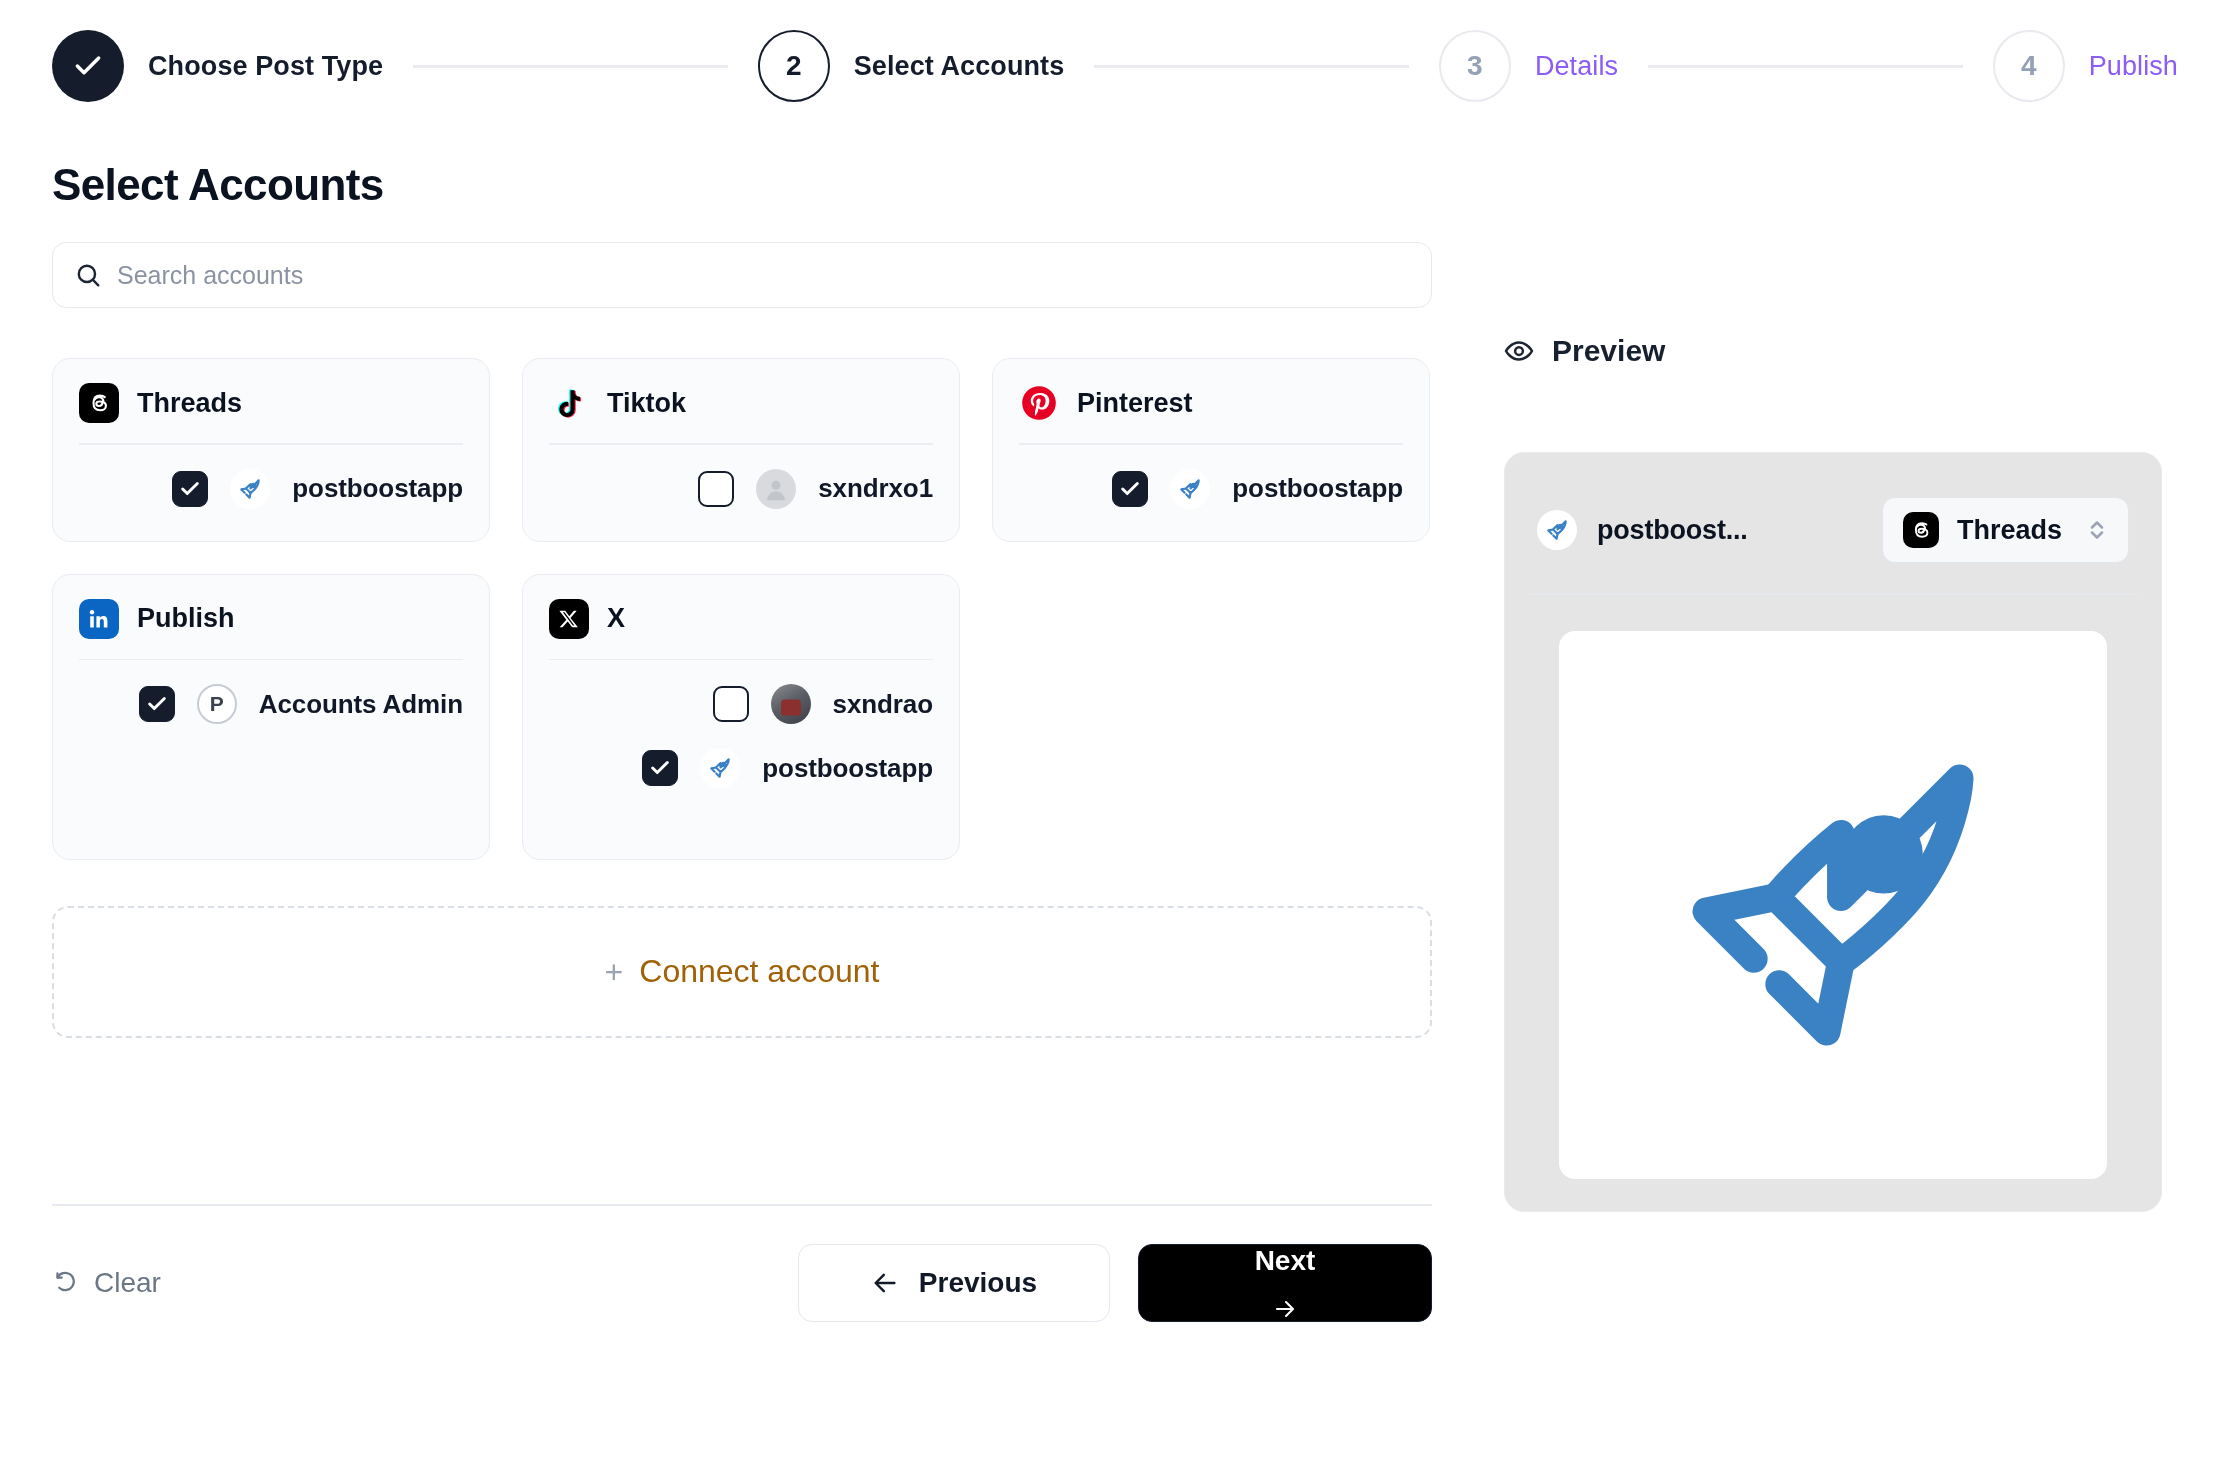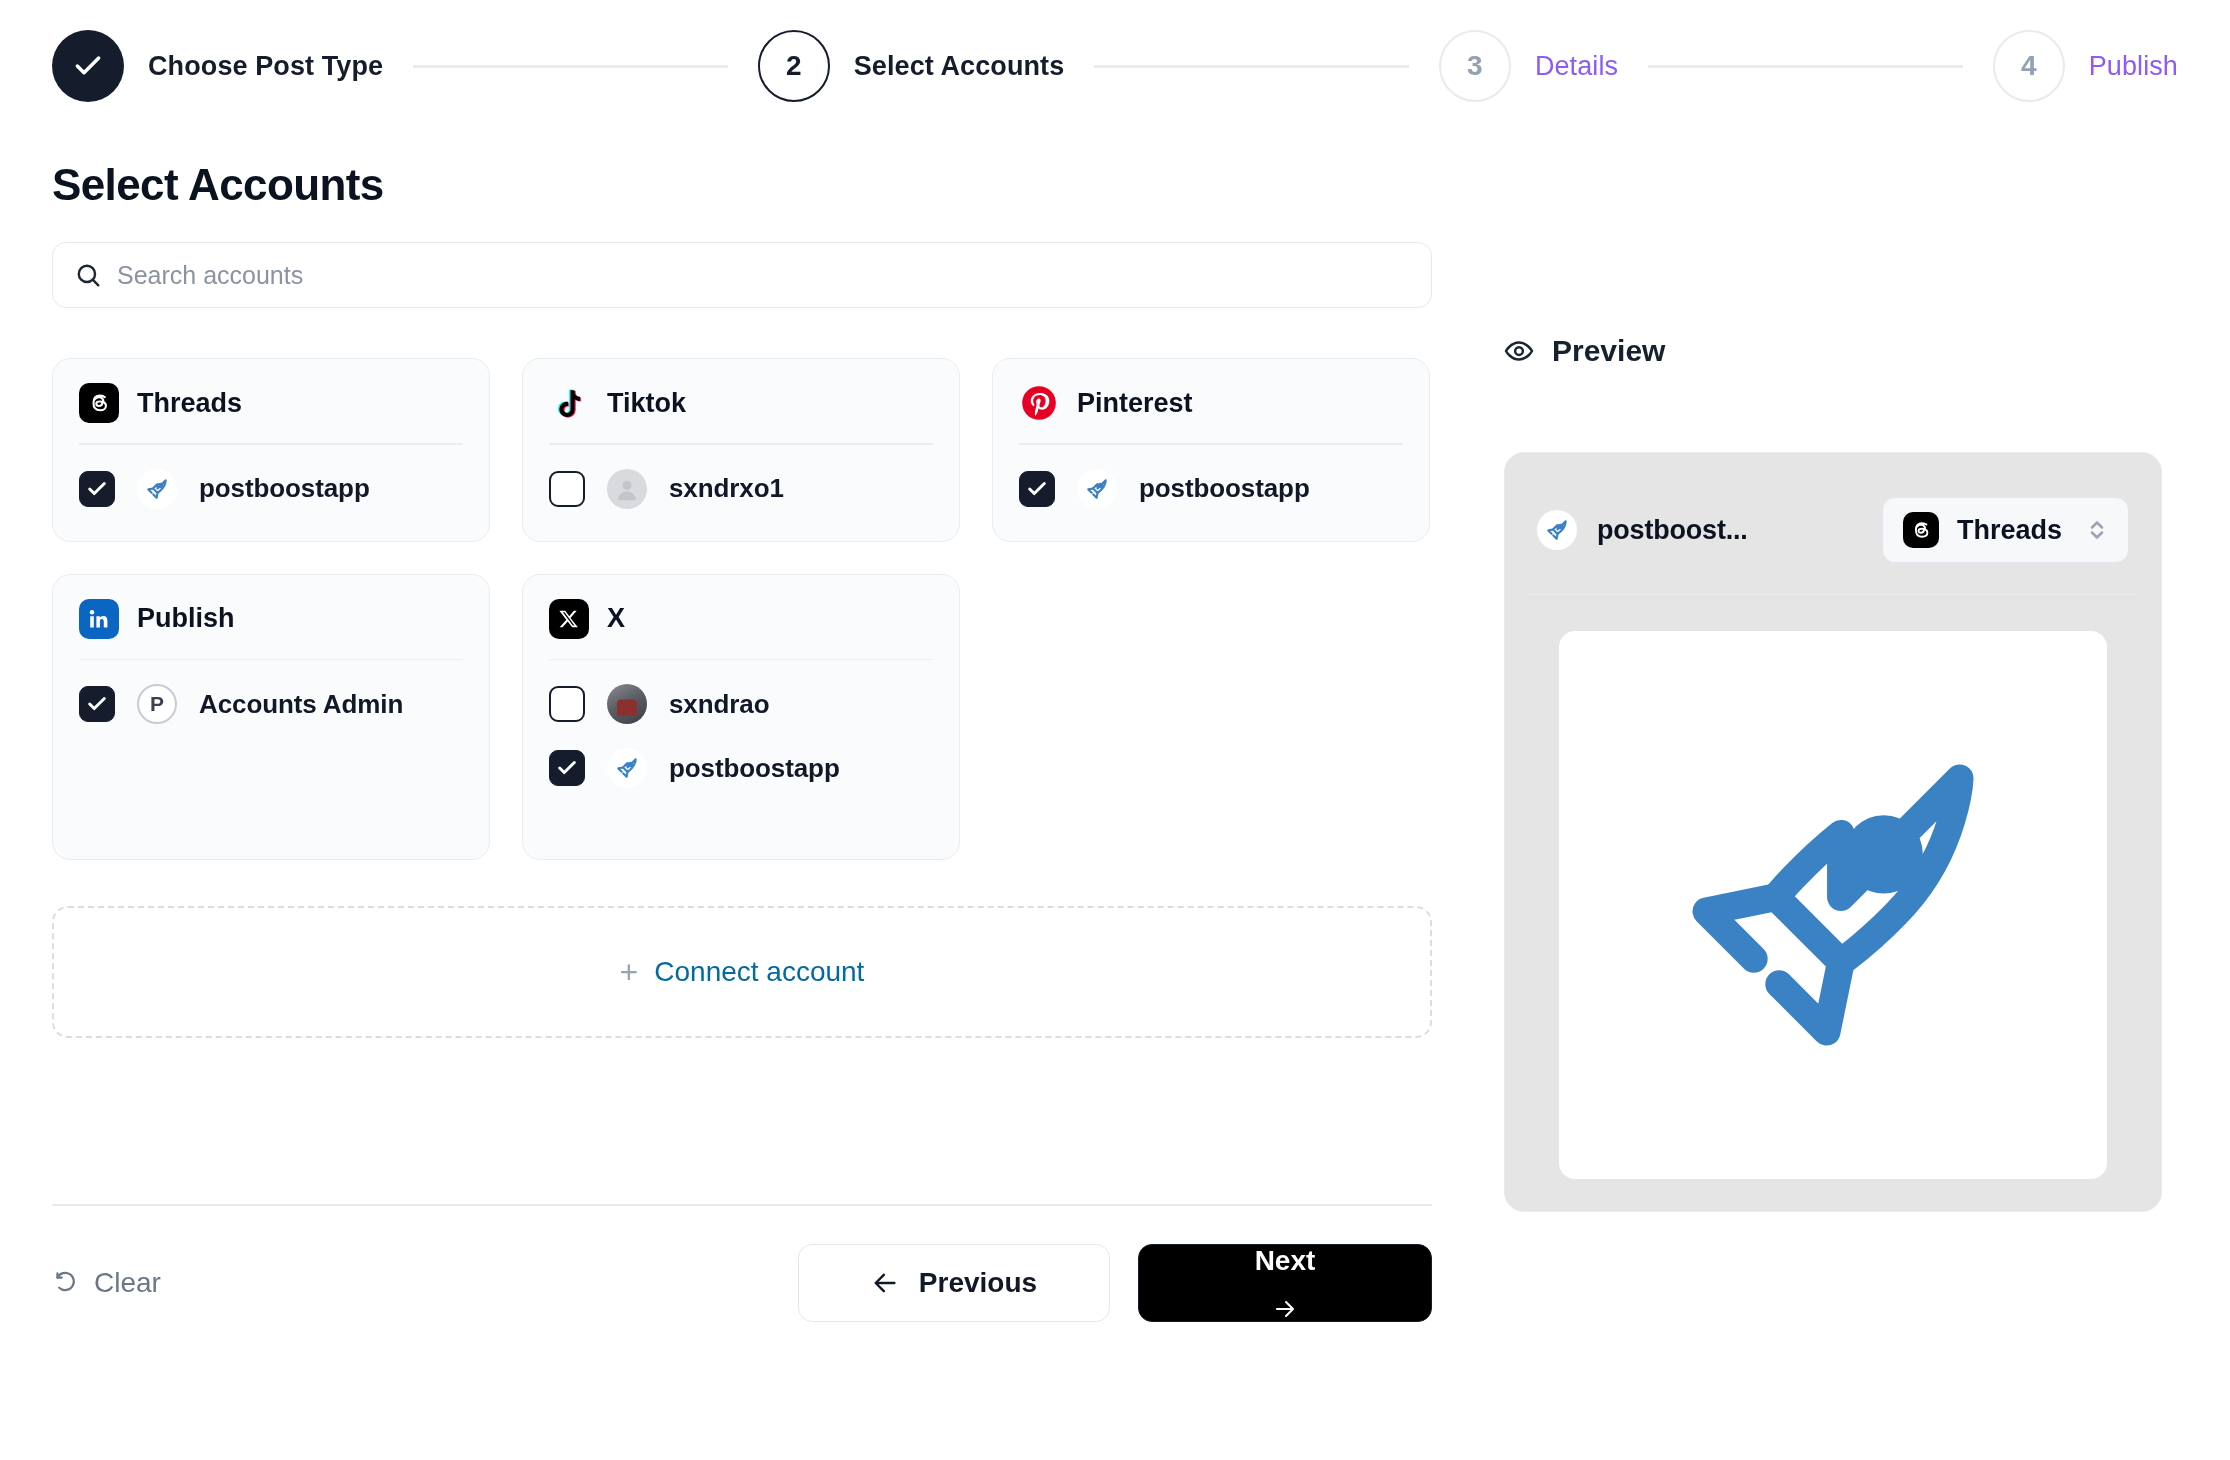--- a/index.html
+++ b/index.html
@@ -69,21 +69,21 @@
     border: 1.5px solid #e9ecf1;
     border-radius: 18px;
     padding: 24px 26px 26px 26px;
   }
   .acct-card.tall { min-height: 286px; }
   .acct-head { display: flex; align-items: center; gap: 18px; padding-bottom: 20px; }
   .plat-icon { width: 40px; height: 40px; flex: 0 0 auto; border-radius: 10px;
                display: flex; align-items: center; justify-content: center; }
   .plat-name { font-size: 27px; font-weight: 700; color: #0b1220; }
   .acct-divider { height: 1.5px; background: #eaedf2; margin: 0 0 6px 0; }
-  .acct-row { display: flex; align-items: center; gap: 22px; padding: 18px 0 6px 0; }
+  .acct-row { display: flex; align-items: center; gap: 22px; padding: 18px 0 6px 0; justify-content: flex-end; }
   .cbox {
     width: 36px; height: 36px; border-radius: 9px; flex: 0 0 auto;
     display: flex; align-items: center; justify-content: center;
   }
   .cbox.on { background: #151c2c; border: 1.5px solid #151c2c; }
   .cbox.off { background: #ffffff; border: 2px solid #151c2c; }
   .cbox .tick { width: 22px; height: 22px; }
   .avatar { width: 40px; height: 40px; border-radius: 50%; flex: 0 0 auto;
             display: flex; align-items: center; justify-content: center; overflow: hidden; }
   .avatar.rocket { background: #ffffff; }
@@ -100,21 +100,21 @@
   .acct-name { font-size: 26px; font-weight: 600; color: #111827; letter-spacing: -.1px; }
 
   
   .connect {
     margin-top: 46px; width: 1380px; height: 132px;
     border: 2px dashed #d9dde4; border-radius: 16px;
     display: flex; align-items: center; justify-content: center; gap: 16px;
     background: #ffffff; cursor: pointer;
   }
   .connect .plus { font-size: 32px; color: #9aa3b2; line-height: 1; }
-  .connect .lbl { font-size: 28px; color: #0369a1; font-weight: 500; }
+  .connect .lbl { font-size: 32px; color: #a16207; font-weight: 500; }
 
   
   .bottom-divider { width: 1380px; height: 2px; background: #e7eaf0; margin-top: 166px; }
   .bottom-bar {
     width: 1380px; display: flex; align-items: center; justify-content: space-between;
     margin-top: 38px;
   }
   .clear-btn { display: flex; align-items: center; gap: 16px; cursor: pointer; background:none;border:none; }
   .clear-btn .lbl { font-size: 28px; color: #6b7687; font-family: "Liberation Sans", sans-serif; }
   .undo-icon { width: 26px; height: 26px; color: #6b7687; }

